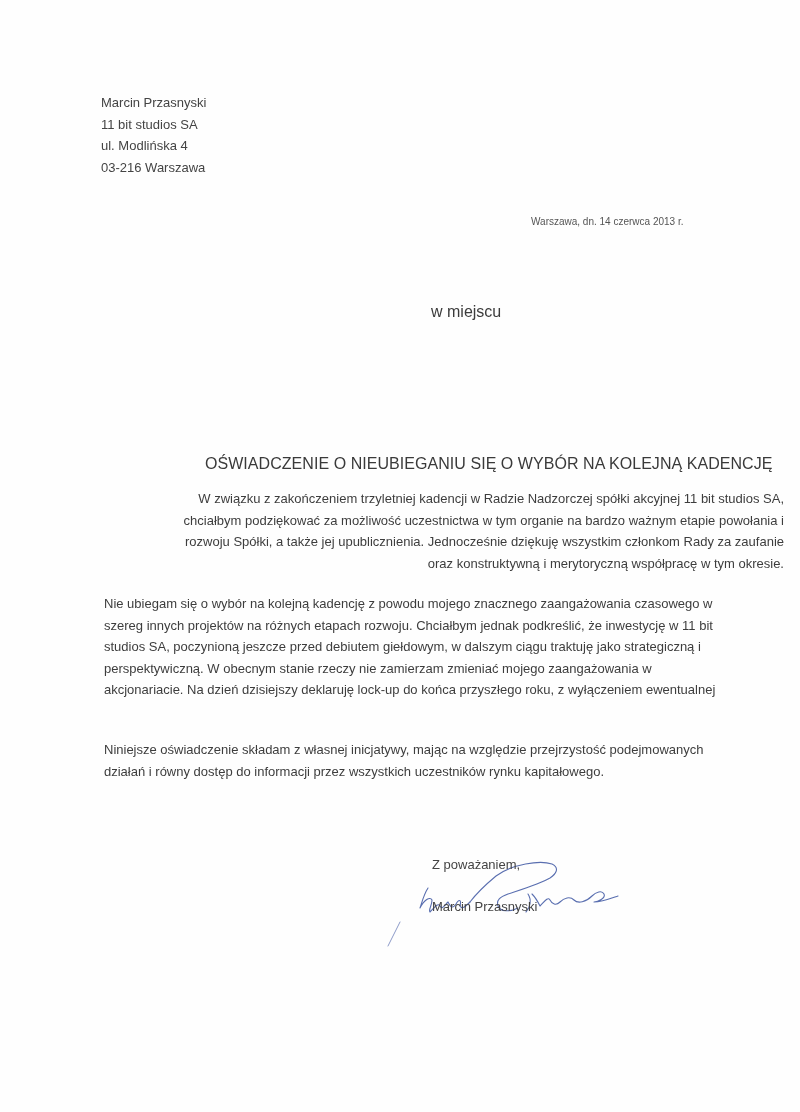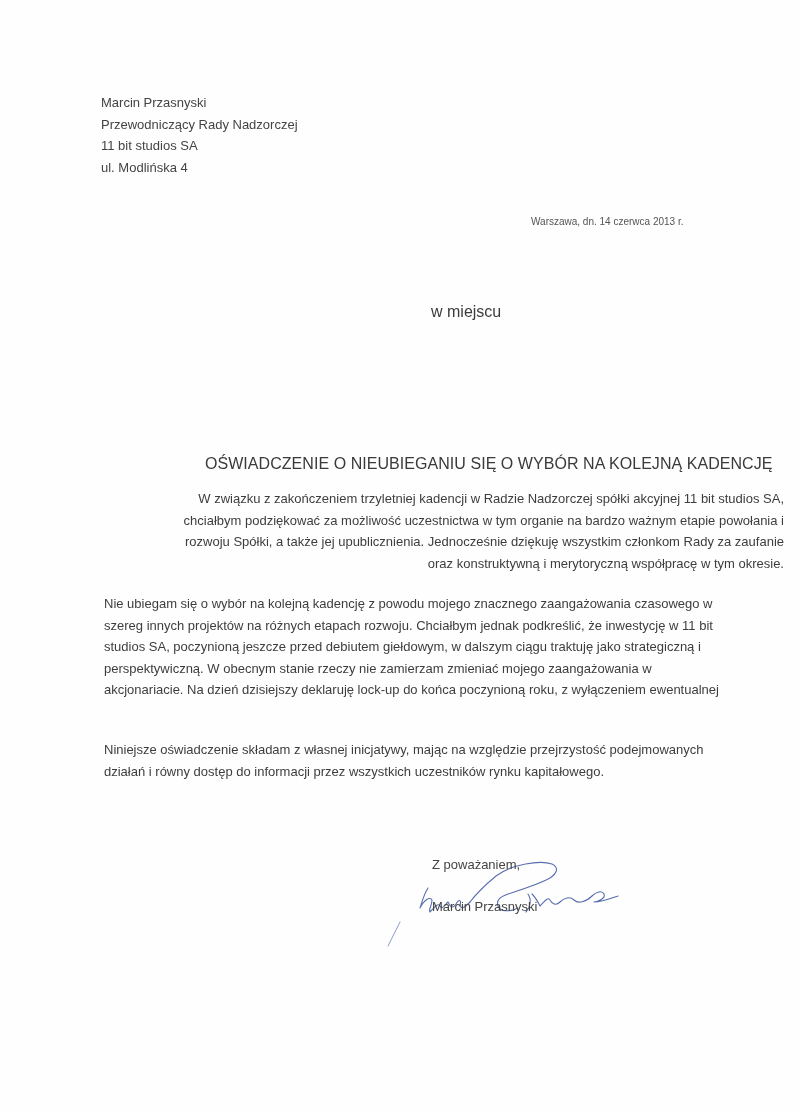--- a/index.html
+++ b/index.html
@@ -21,23 +21,23 @@
   .signame { position: absolute; left: 432px; top: 899px; font-size: 13px; color: #444; white-space: nowrap; }
   .signature { position: absolute; left: 380px; top: 850px; width: 270px; height: 100px; }
 </style>
 </head>
 <body>
 
 <div class="page">
 
   <div class="sender">
     <div>Marcin Przasnyski</div>
-    <div>Przewodniczący Rady Nadzorczej</div>
     <div>11 bit studios SA</div>
     <div>ul. Modlińska 4</div>
+    <div>03-216 Warszawa</div>
   </div>
 
   <div class="date">Warszawa, dn. 14 czerwca 2013 r.</div>
 
   <div class="recipient">
     <div>w miejscu</div>
   </div>
 
   <div class="title">OŚWIADCZENIE O NIEUBIEGANIU SIĘ O WYBÓR NA KOLEJNĄ KADENCJĘ</div>
 
@@ -46,21 +46,21 @@
     <div>chciałbym podziękować za możliwość uczestnictwa w tym organie na bardzo ważnym etapie powołania i</div>
     <div>rozwoju Spółki, a także jej upublicznienia. Jednocześnie dziękuję wszystkim członkom Rady za zaufanie</div>
     <div>oraz konstruktywną i merytoryczną współpracę w tym okresie.</div>
   </div>
 
   <div class="para p2">
     <div>Nie ubiegam się o wybór na kolejną kadencję z powodu mojego znacznego zaangażowania czasowego w</div>
     <div>szereg innych projektów na różnych etapach rozwoju. Chciałbym jednak podkreślić, że inwestycję w 11 bit</div>
     <div>studios SA, poczynioną jeszcze przed debiutem giełdowym, w dalszym ciągu traktuję jako strategiczną i</div>
     <div>perspektywiczną. W obecnym stanie rzeczy nie zamierzam zmieniać mojego zaangażowania w</div>
-    <div>akcjonariacie. Na dzień dzisiejszy deklaruję lock-up do końca poczynioną roku, z wyłączeniem ewentualnej</div>
+    <div>akcjonariacie. Na dzień dzisiejszy deklaruję lock-up do końca przyszłego roku, z wyłączeniem ewentualnej</div>
   </div>
 
   <div class="para p3">
     <div>Niniejsze oświadczenie składam z własnej inicjatywy, mając na względzie przejrzystość podejmowanych</div>
     <div>działań i równy dostęp do informacji przez wszystkich uczestników rynku kapitałowego.</div>
   </div>
 
   <svg class="signature" viewBox="0 0 270 100">
     <g fill="none" stroke="#5a6fb0" stroke-width="1.1" stroke-linecap="round" stroke-linejoin="round">
       <path d="M48,38 C44,44 42,52 40,58 C44,50 50,46 52,50 C52,56 48,60 50,62 C54,58 58,52 60,56 C62,60 64,56 68,52 C70,56 72,60 76,54 C78,50 82,48 80,56 C82,60 86,56 90,52"></path>

